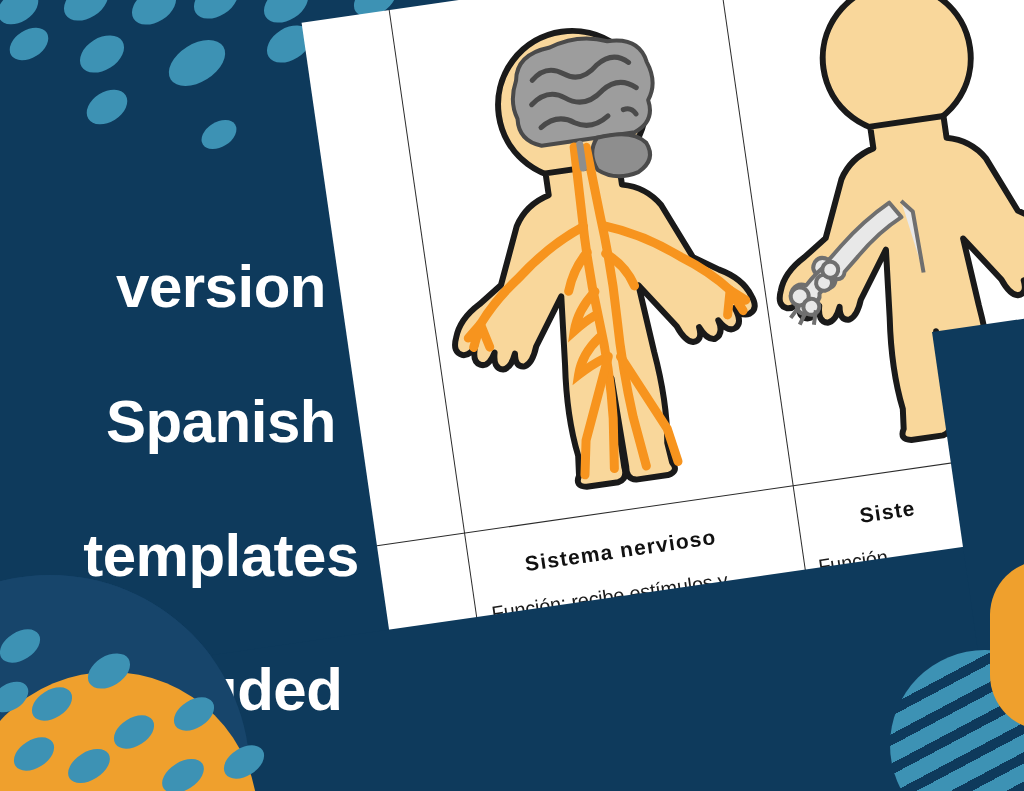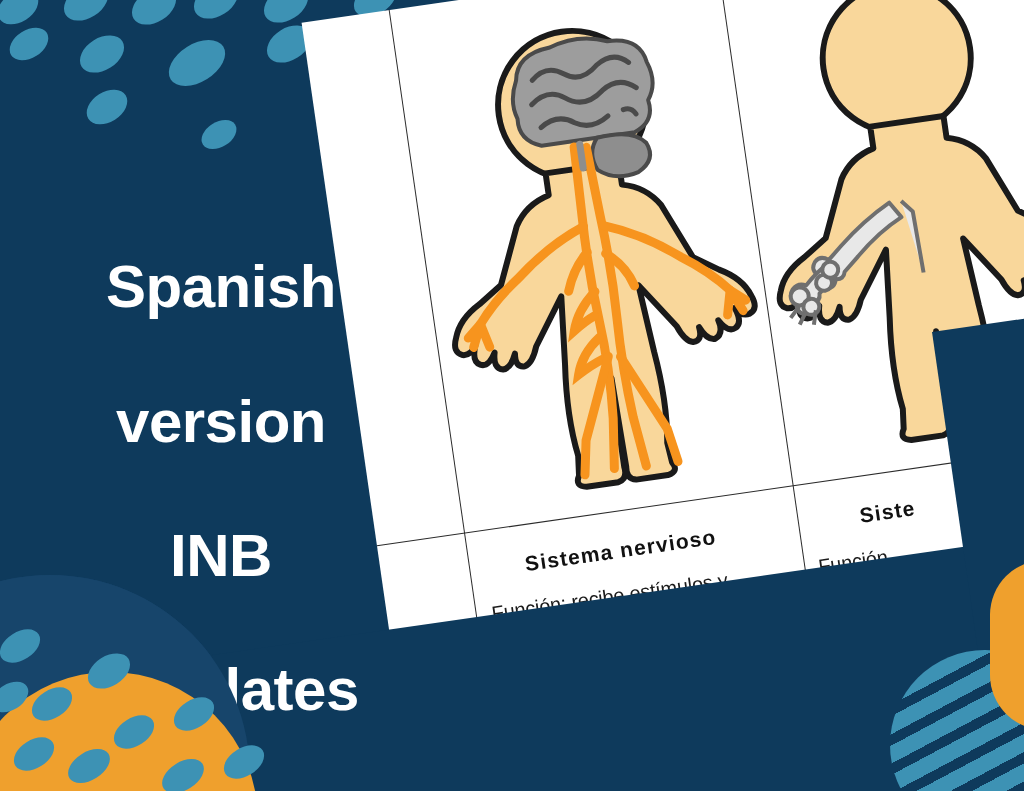--- a/index.html
+++ b/index.html
@@ -174,23 +174,22 @@
     <div class="dot" style="left:86px;top:656px;width:46px;height:30px;"></div>
     <div class="dot" style="left:12px;top:740px;width:44px;height:28px;"></div>
     <div class="dot" style="left:66px;top:752px;width:46px;height:28px;"></div>
     <div class="dot" style="left:112px;top:718px;width:44px;height:28px;"></div>
     <div class="dot" style="left:172px;top:700px;width:44px;height:28px;"></div>
     <div class="dot" style="left:160px;top:762px;width:46px;height:28px;"></div>
     <div class="dot" style="left:222px;top:748px;width:44px;height:28px;"></div>
   </div>
 
   <div class="headline">
+    <span>version</span>
     <span>Spanish</span>
-    <span>version</span>
-    <span>INB</span>
     <span>templates</span>
     <span>included</span>
   </div>
 
   <div class="card-wrap">
     <div class="card">
 
       <div class="rule-v" style="left:88px;"></div>
       <div class="rule-v" style="left:420px;"></div>
 

